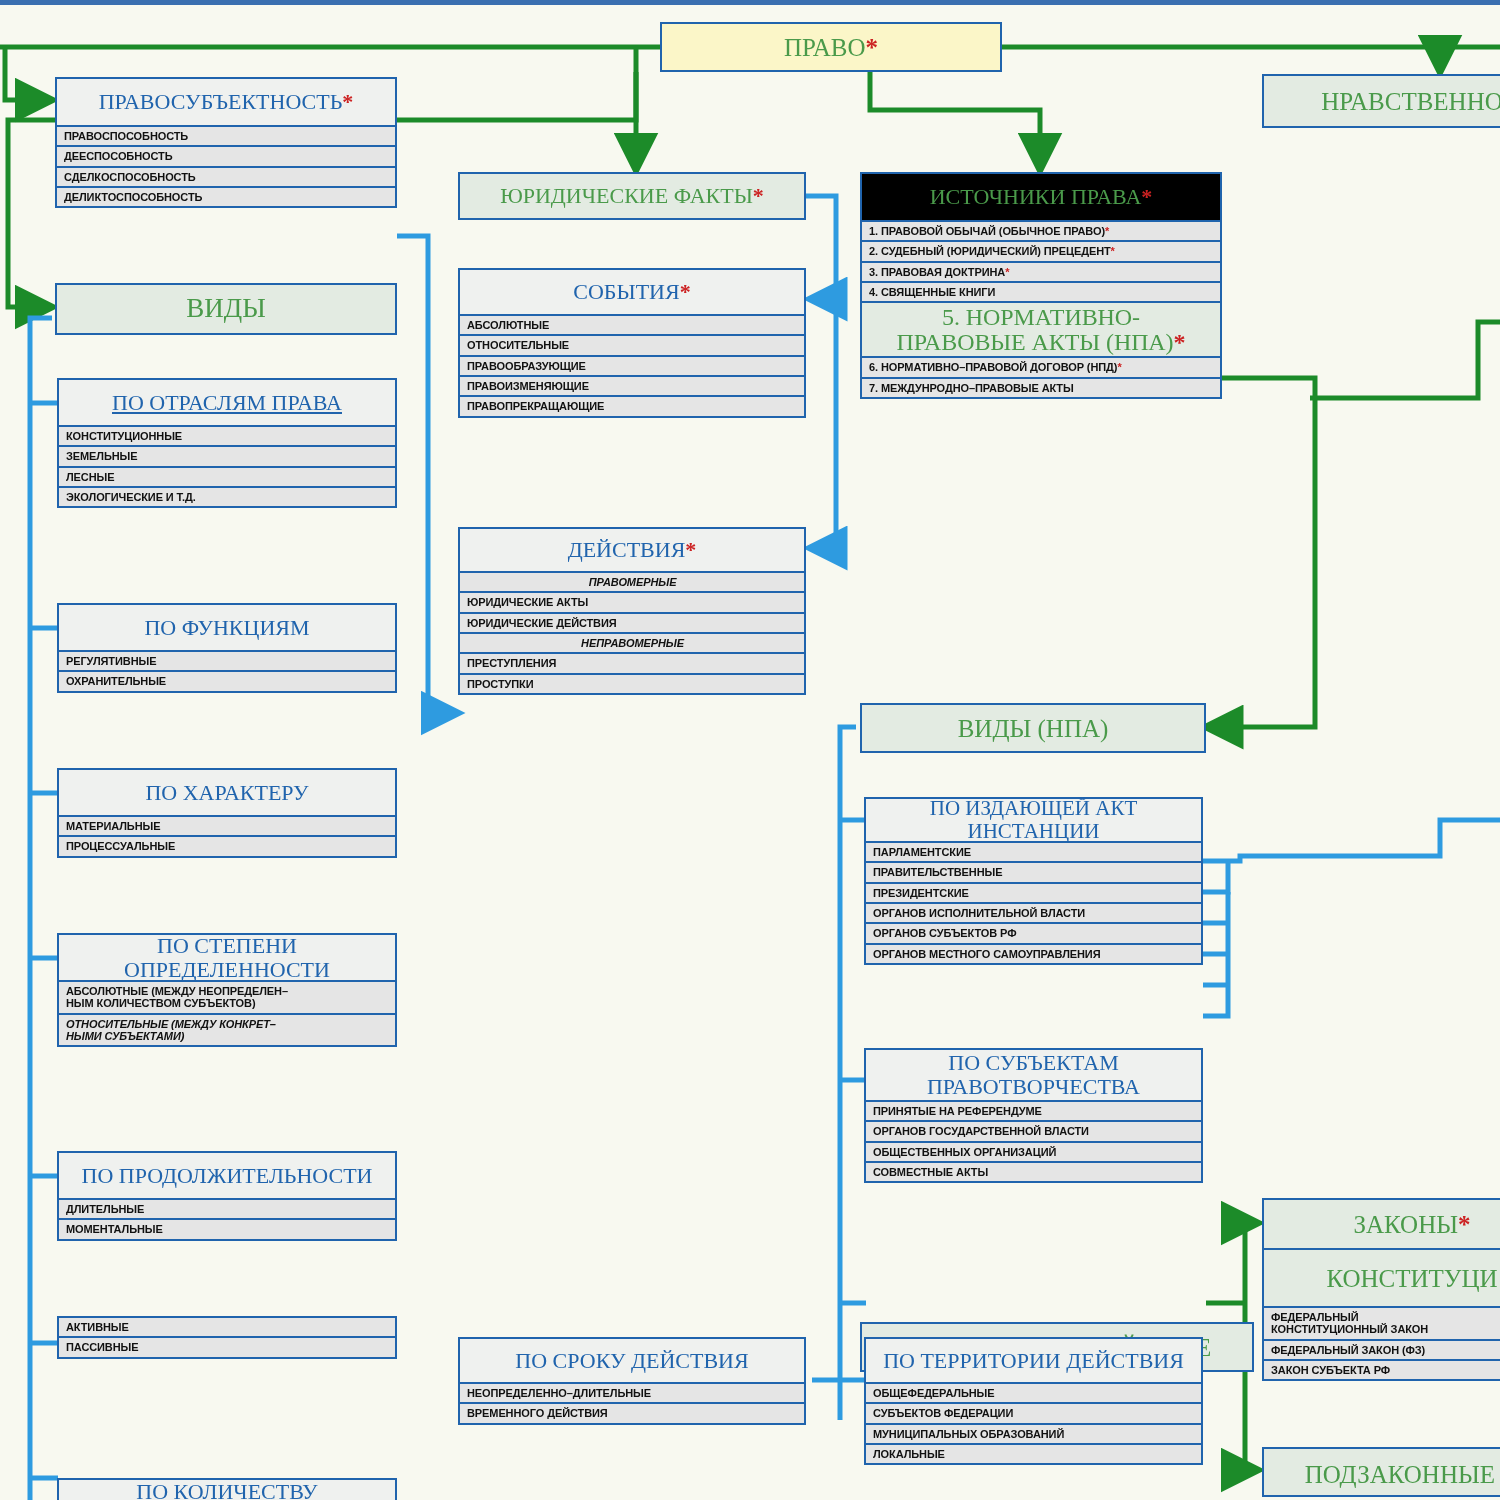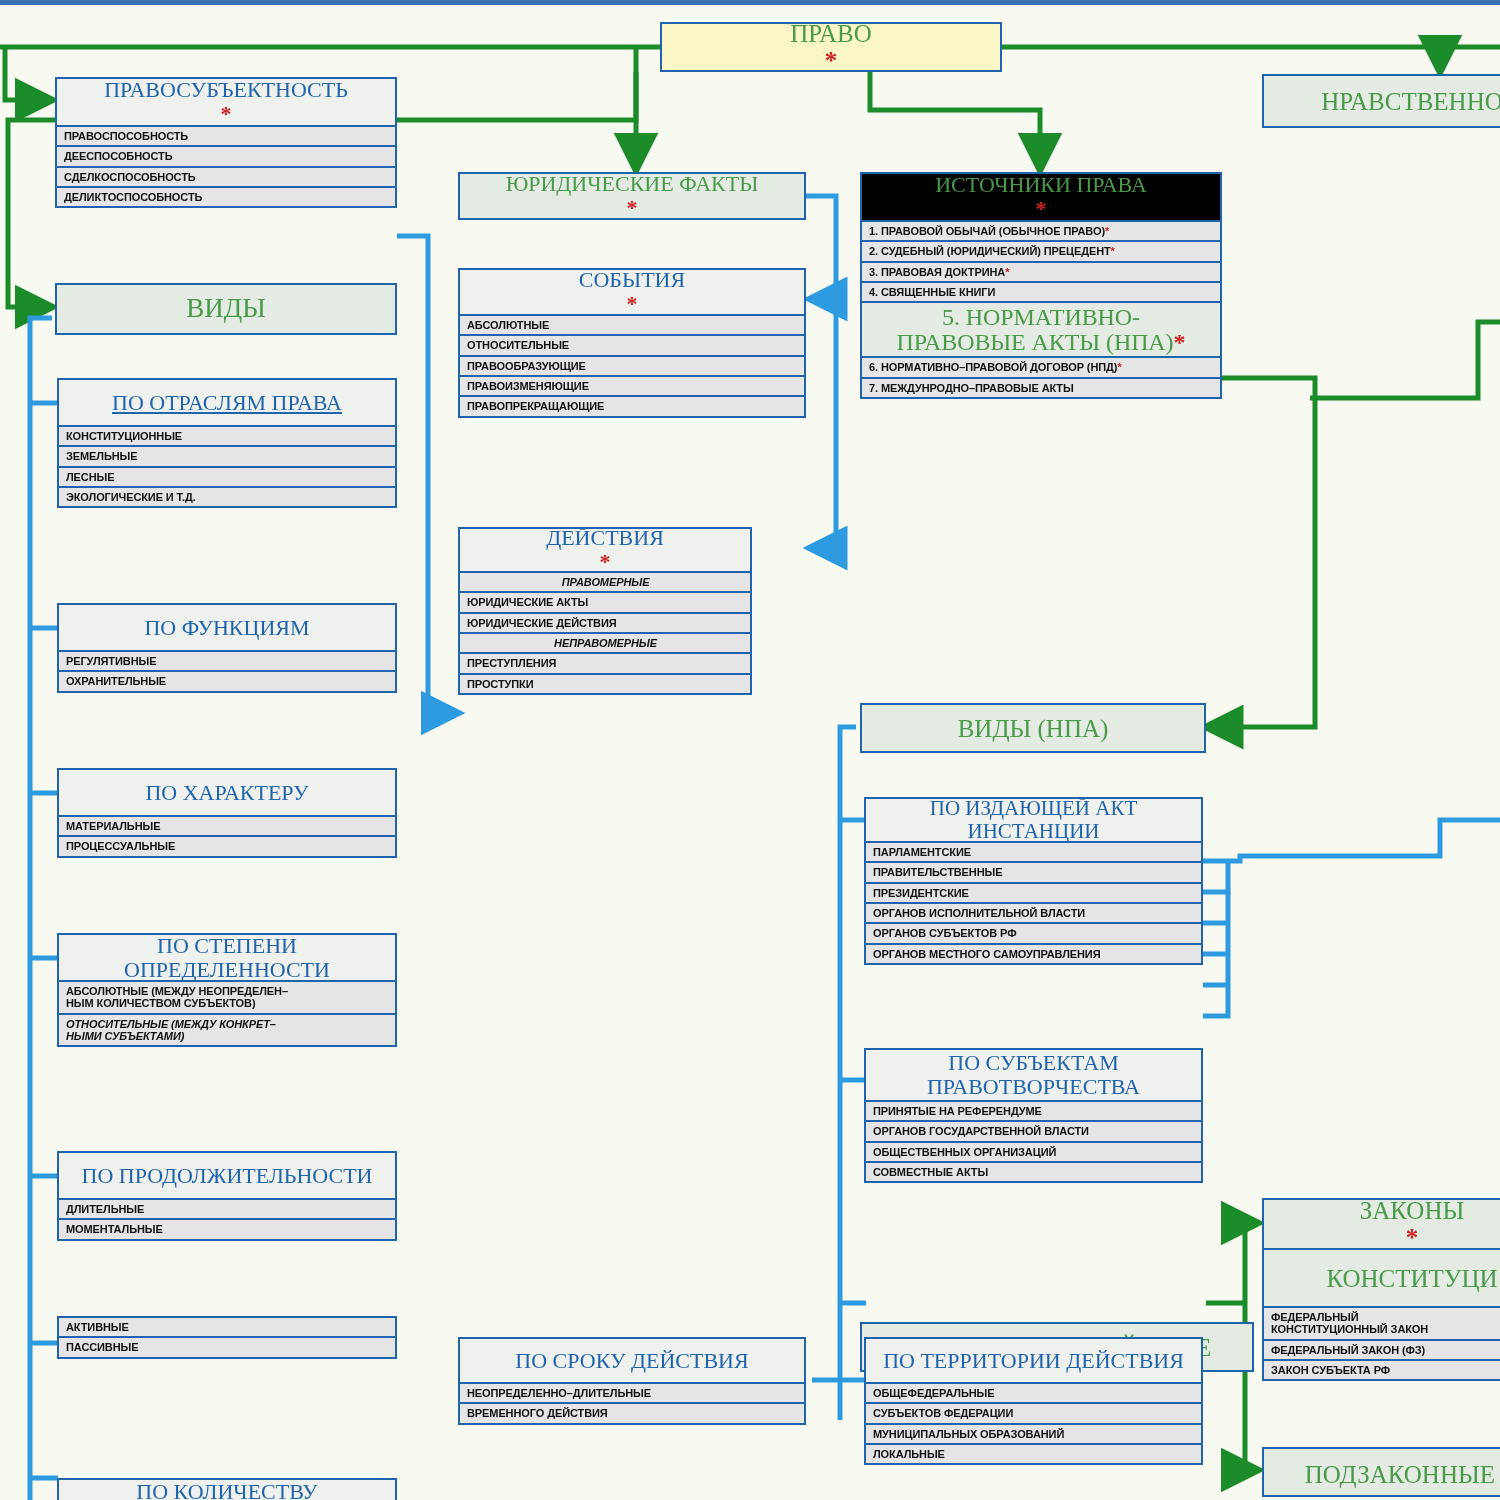--- a/index.html
+++ b/index.html
@@ -29,21 +29,20 @@
   .hdr {
     font-family:"Liberation Serif", serif;
     color:#2064ad;
     text-align:center;
     background:#eff1ef;
     font-size:22px;
     line-height:1.08;
     display:flex; align-items:center; justify-content:center;
     border-bottom:2.5px solid #2064ad;
     padding:3px 4px;
-    flex-direction:column;
   }
   .hdr.greenhdr { color:#4a9a4a; background:#e3ebe2; }
   .hdr.nb { border-bottom:none; }
   .row {
     font-size:11px;
     font-weight:bold;
     color:#111;
     padding:3px 6px 3px 7px;
     border-bottom:2.5px solid #2064ad;
     background:#e5e5e5;
@@ -221,21 +220,21 @@
       <span>СОБЫТИЯ</span>
         <span class="ast">*</span>
     </div>
     <div class="row">АБСОЛЮТНЫЕ</div>
     <div class="row">ОТНОСИТЕЛЬНЫЕ</div>
     <div class="row">ПРАВООБРАЗУЮЩИЕ</div>
     <div class="row">ПРАВОИЗМЕНЯЮЩИЕ</div>
     <div class="row">ПРАВОПРЕКРАЩАЮЩИЕ</div>
   </div>
 
-  <div class="box" style="left:458px;top:527px;width:294px;">
+  <div class="box" style="left:458px;top:527px;width:348px;">
     <div class="hdr" style="height:44px;">
       <span>ДЕЙСТВИЯ</span>
         <span class="ast">*</span>
     </div>
     <div class="row center">ПРАВОМЕРНЫЕ</div>
     <div class="row">ЮРИДИЧЕСКИЕ АКТЫ</div>
     <div class="row">ЮРИДИЧЕСКИЕ ДЕЙСТВИЯ</div>
     <div class="row center">НЕПРАВОМЕРНЫЕ</div>
     <div class="row">ПРЕСТУПЛЕНИЯ</div>
     <div class="row">ПРОСТУПКИ</div>

